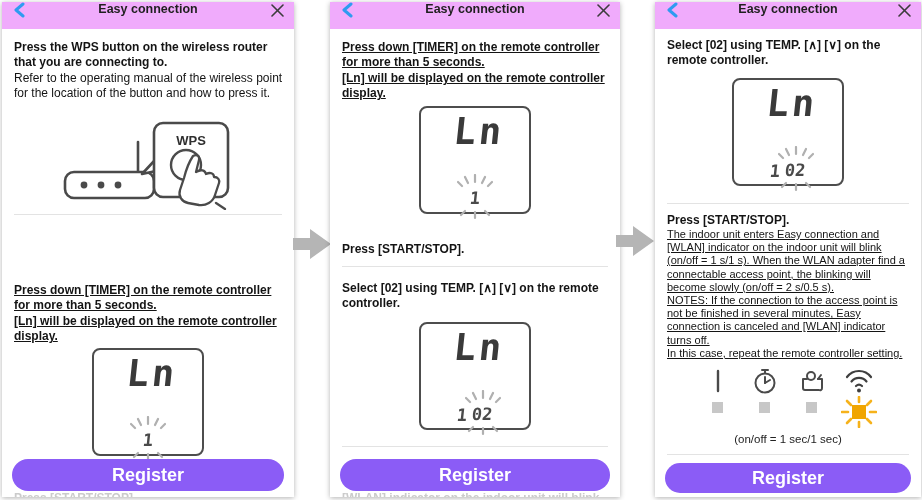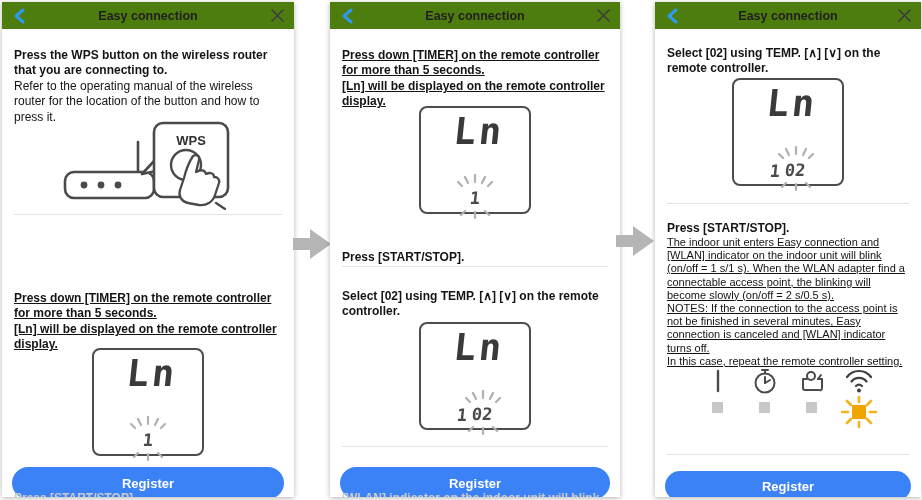--- a/index.html
+++ b/index.html
@@ -3,30 +3,30 @@
 <meta charset="utf-8">
 <style>
   html,body{margin:0;padding:0;background:#fff;width:922px;height:500px;overflow:hidden;
     font-family:"Liberation Sans",sans-serif;-webkit-font-smoothing:antialiased;}
   .stage{position:relative;width:922px;height:500px;background:#fff;}
   .panel{position:absolute;top:2px;height:495px;background:#fff;overflow:hidden;
     box-shadow:0 1px 5px rgba(0,0,0,.30);}
   .p1{left:2px;width:292px;}
   .p2{left:330px;width:290px;}
   .p3{left:655px;width:266px;}
-  .hdr{position:absolute;top:0;left:0;right:0;height:27px;background:#4d7c0f;
-    display:flex;align-items:center;justify-content:space-between;padding:0 9px;box-sizing:border-box;}
+  .hdr{position:absolute;top:0;left:0;right:0;height:27px;background:#f0abfc;
+    display:flex;justify-content:space-between;padding:0 9px;box-sizing:border-box;}
   .ttl{font-weight:700;font-size:12.5px;color:#1f1f1f;flex:1;text-align:center;}
   .back,.close{width:16px;height:16px;display:flex;align-items:center;justify-content:center;cursor:pointer;}
-  .tb{position:absolute;left:12px;right:10px;font-size:12px;color:#141414;line-height:15.4px;margin-top:8px;}
+  .tb{position:absolute;left:12px;right:10px;font-size:12px;color:#141414;line-height:15.4px;}
   .bold{font-weight:700;}
   .pre{white-space:pre-line;text-decoration:underline;}
   .divider{position:absolute;left:12px;right:12px;height:1px;background:#e3e3e3;}
-  .reg{position:absolute;left:10px;right:10px;height:32px;border-radius:17px;background:#3b82f6;
-    color:#fff;font-weight:700;font-size:13px;display:flex;align-items:center;justify-content:center;cursor:pointer;margin-top:8px;}
+  .reg{position:absolute;left:10px;right:10px;height:32px;border-radius:17px;background:#8b5cf6;
+    color:#fff;font-weight:700;font-size:18px;display:flex;align-items:center;justify-content:center;cursor:pointer;}
   .overflow-txt{position:absolute;left:12px;right:8px;font-size:12px;font-weight:700;color:#cbcbcb;white-space:nowrap;}
   
   .lcd{position:absolute;left:50%;transform:translateX(-50%);width:108px;height:104px;
     border:2px solid #4d4d4d;border-radius:8px;background:#fff;}
   .seg-main{position:absolute;top:2px;left:0;right:0;text-align:center;padding-left:8px;
     font-family:"DejaVu Sans Mono",monospace;font-weight:700;font-size:37px;color:#3a3a3a;
     transform:skewX(-6deg);letter-spacing:3px;}
   .blink-area{position:absolute;bottom:4px;left:0;right:0;display:flex;justify-content:center;align-items:flex-end;gap:5px;}
   .seg-small{font-family:"DejaVu Sans Mono",monospace;font-weight:700;font-size:17px;color:#4a4a4a;
     transform:skewX(-6deg);display:inline-block;line-height:18px;}
@@ -64,21 +64,21 @@
             <g stroke="#3c3c3c" stroke-width="1.6" stroke-linecap="round">
               <line x1="1" y1="1" x2="12" y2="12"></line>
               <line x1="12" y1="1" x2="1" y2="12"></line>
             </g>
           </svg>
       </span>
     </div>
 
     <div class="tb" style="top:38px">
       <span class="bold">Press the WPS button on the wireless router that you are connecting to.</span><br>
-      <span>Refer to the operating manual of the wireless router for the location of the button and how to press it.</span>
+      <span>Refer to the operating manual of the wireless point for the location of the button and how to press it.</span>
     </div>
 
     <svg class="art" style="top:114px" width="180" height="94" viewBox="0 0 180 94">
       <g fill="none" stroke="#4a4a4a" stroke-width="2.6" stroke-linejoin="round" stroke-linecap="round">
         <line x1="80" y1="56" x2="80" y2="26"></line>
         <rect x="7" y="56" width="89" height="26" rx="9" fill="#fff"></rect>
         <path d="M97 44 L84 58 L98 55 Z" fill="#fff"></path>
         <rect x="96" y="7" width="74" height="74" rx="9" fill="#fff"></rect>
       </g>
       <circle cx="26" cy="69" r="3.4" fill="#4a4a4a"></circle>
@@ -322,17 +322,18 @@
                 <line x1="26" y1="23" x2="30" y2="27"></line>
                 <line x1="18" y1="1" x2="18" y2="6"></line>
                 <line x1="18" y1="26" x2="18" y2="31"></line>
               </g>
               <rect x="11" y="9" width="14" height="14" fill="#f0a500"></rect>
             </svg>
         </span>
       </div>
     </div>
 
+    <div class="caption" style="top:431px">(on/off = 1 sec/1 sec)</div>
     <div class="divider" style="top:452px"></div>
     <div class="reg" style="top:461px;height:30px">Register</div>
   </div>
 
 </div>
 
 </body></html>

